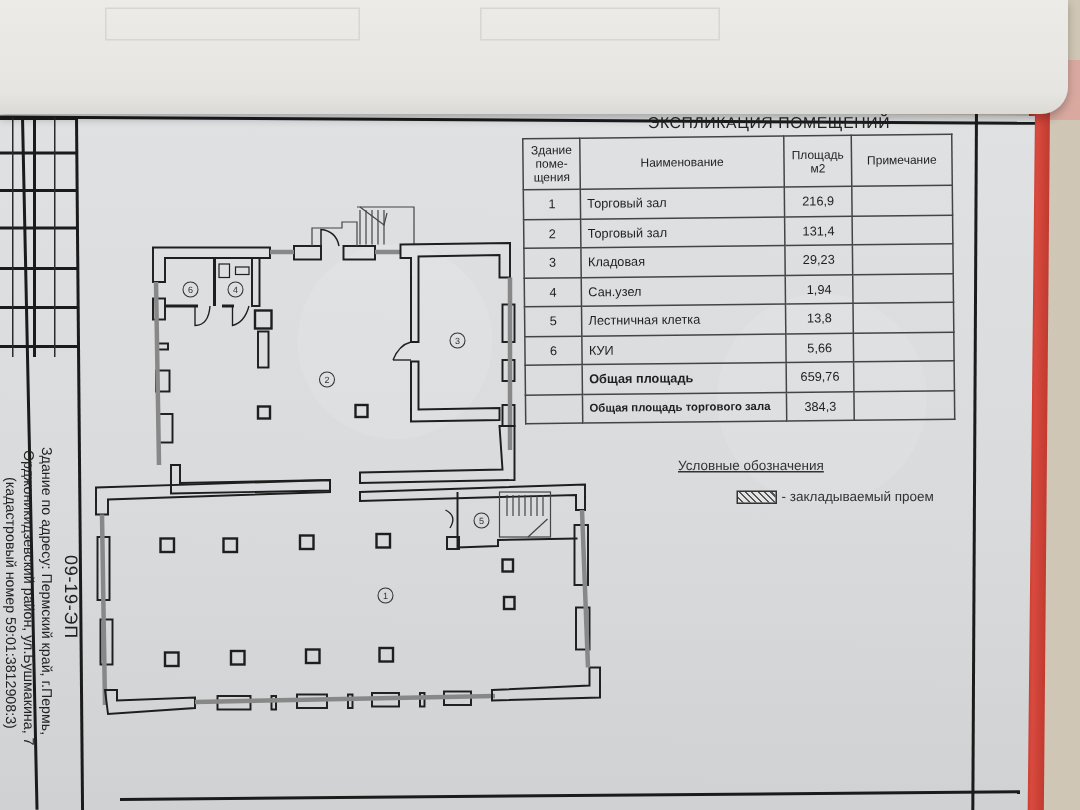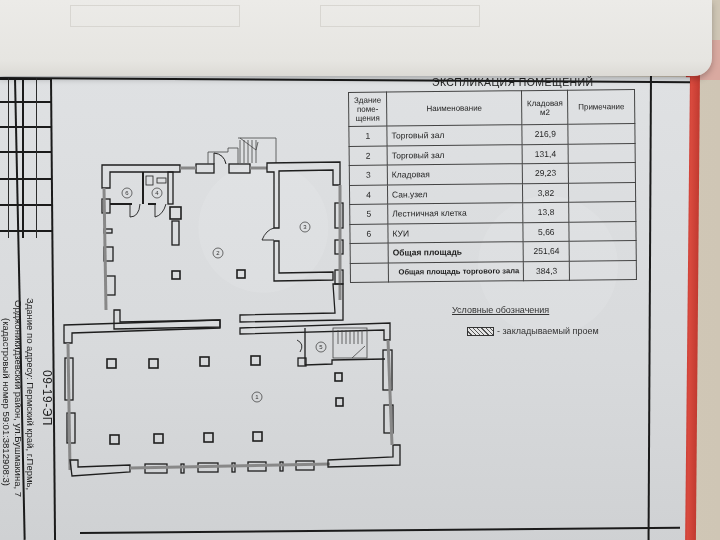--- a/index.html
+++ b/index.html
@@ -84,21 +84,21 @@
   table.expl th { height: 34px; font-size: 8px; text-align: center; line-height: 9px; }
   table.expl td.num { text-align: center; width: 37px; }
   table.expl td.name { width: 132px; }
   table.expl td.area { width: 34px; text-align: center; }
   table.expl td.note { width: 65px; }
   table.expl td.bold { font-weight: bold; }
 
   .legend-title {
     position: absolute; left: 452px; top: 305px; font-size: 9px; color: #333; text-decoration: underline;
   }
-  .legend-row { position: absolute; left: 428px; top: 326px; display: flex; align-items: center; gap: 3px; padding-left: 39px; }
+  .legend-row { position: absolute; left: 452px; top: 326px; display: flex; align-items: center; gap: 3px; padding-left: 39px; }
   .hatch {
     width: 27px; height: 9px; border: 1px solid #333;
     background: repeating-linear-gradient(45deg, #e4e4e4 0 2px, #555 2px 3px);
   }
   .legend-row span.txt { font-size: 9px; color: #333; }
 
   
   svg.plan { position: absolute; left: 0; top: 0; width: 720px; height: 540px; }
   .room-label { font-family: "Liberation Sans", sans-serif; font-size: 6px; fill: #333; }
 
@@ -148,21 +148,21 @@
 <div class="side-text" style="left:36px;top:298px;">Здание по адресу: Пермский край, г.Пермь,</div>
 <div class="side-text" style="left:24px;top:300px;">Орджоникидзевский район, ул.Бушмакина, 7</div>
 <div class="side-text" style="left:12px;top:318px;">(кадастровый номер 59:01:3812908:3)</div>
 
 <div class="expl-title">ЭКСПЛИКАЦИЯ ПОМЕЩЕНИЙ</div>
 <table class="expl">
   <tbody>
       <tr>
     <th>Здание поме-щения</th>
     <th>Наименование</th>
-    <th>Кладовая м2</th>
+    <th>Площадь м2</th>
     <th>Примечание</th>
   </tr>
   <tr>
     <td class="num">1</td>
     <td class="name">Торговый зал</td>
     <td class="area">216,9</td>
     <td class="note"></td>
   </tr>
   <tr>
     <td class="num">2</td>
@@ -172,44 +172,44 @@
   </tr>
   <tr>
     <td class="num">3</td>
     <td class="name">Кладовая</td>
     <td class="area">29,23</td>
     <td class="note"></td>
   </tr>
   <tr>
     <td class="num">4</td>
     <td class="name">Сан.узел</td>
-    <td class="area">3,82</td>
+    <td class="area">1,94</td>
     <td class="note"></td>
   </tr>
   <tr>
     <td class="num">5</td>
     <td class="name">Лестничная клетка</td>
     <td class="area">13,8</td>
     <td class="note"></td>
   </tr>
   <tr>
     <td class="num">6</td>
     <td class="name">КУИ</td>
     <td class="area">5,66</td>
     <td class="note"></td>
   </tr>
   <tr>
     <td class="num"></td>
     <td class="name bold">Общая площадь</td>
-    <td class="area">251,64</td>
+    <td class="area">659,76</td>
     <td class="note"></td>
   </tr>
   <tr>
     <td class="num"></td>
-    <td class="name bold" style="font-size:7.6px;white-space:nowrap;text-align:right;">Общая площадь торгового зала</td>
+    <td class="name bold" style="font-size:7.6px;white-space:nowrap;">Общая площадь торгового зала</td>
     <td class="area">384,3</td>
     <td class="note"></td>
   </tr>
 </tbody>
   </table>
 
 <div class="legend-title">Условные обозначения</div>
 <div class="legend-row">
   <div class="hatch"></div>
   <span class="txt">- закладываемый проем</span>

